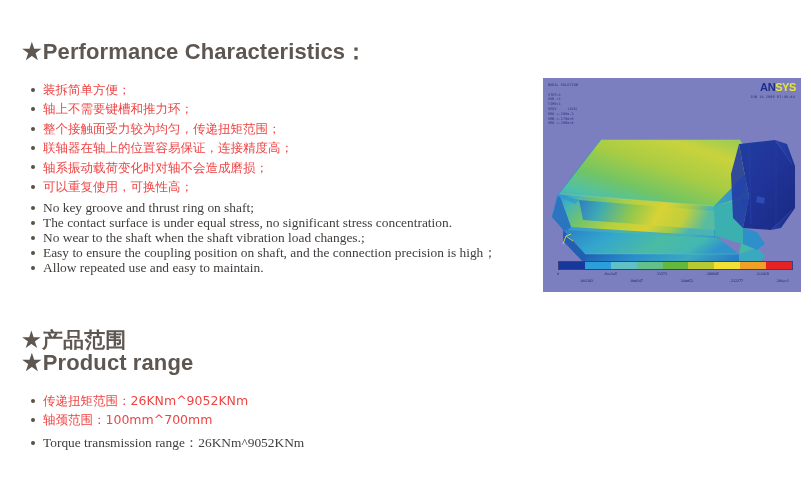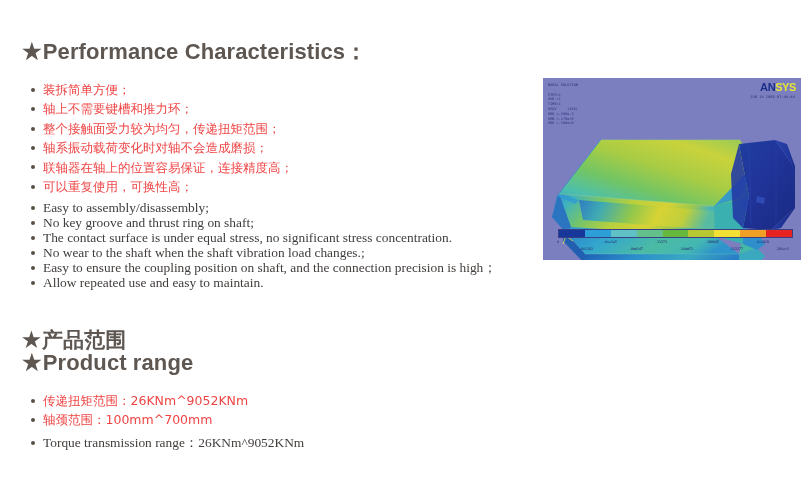--- a/index.html
+++ b/index.html
@@ -71,21 +71,21 @@
   #h2-en { position: absolute; left: 22px; top: 349px; }
   #cn-list-2 { position: absolute; left: 30px; top: 391px; }
   #en-list-2 { position: absolute; left: 30px; top: 435px; text-align: right; }
 
   
   #fea-figure {
     position: absolute;
     left: 543px;
     top: 78px;
     width: 258px;
-    height: 182px;
+    height: 214px;
     background: #7b7fc0;
     overflow: hidden;
     text-decoration: underline;
   }
   #fea-svg { display: block; width: 258px; height: 199px; }
   .ansys-logo {
     position: absolute;
     right: 5px;
     top: 4px;
     font-family: "Liberation Sans", sans-serif;
@@ -146,27 +146,26 @@
 
 <div class="page">
 
 
   <div id="h1-en" class="section-heading heading-en"><span class="star">★</span><span>Performance Characteristics：</span></div>
 
   <ul id="cn-list-1" class="blist cn-list">
     <li>装拆简单方便；</li>
     <li>轴上不需要键槽和推力环；</li>
     <li>整个接触面受力较为均匀，传递扭矩范围；</li>
+    <li>联轴器在轴上的位置容易保证，连接精度高；</li>
     <li>轴系振动载荷变化时对轴不会造成磨损；</li>
-    <li>联轴器在轴上的位置容易保证，连接精度高；</li>
     <li>可以重复使用，可换性高；</li>
   </ul>
 
   <ul id="en-list-1" class="blist en-list">
-    <li>Easy to assembly/disassembly;</li>
     <li>No key groove and thrust ring on shaft;</li>
     <li>The contact surface is under equal stress, no significant stress concentration.</li>
     <li>No wear to the shaft when the shaft vibration load changes.;</li>
     <li>Easy to ensure the coupling position on shaft, and the connection precision is high；</li>
     <li>Allow repeated use and easy to maintain.</li>
   </ul>
 
   <div id="fea-figure">
 
     <svg id="fea-svg" viewBox="0 0 258 199">

